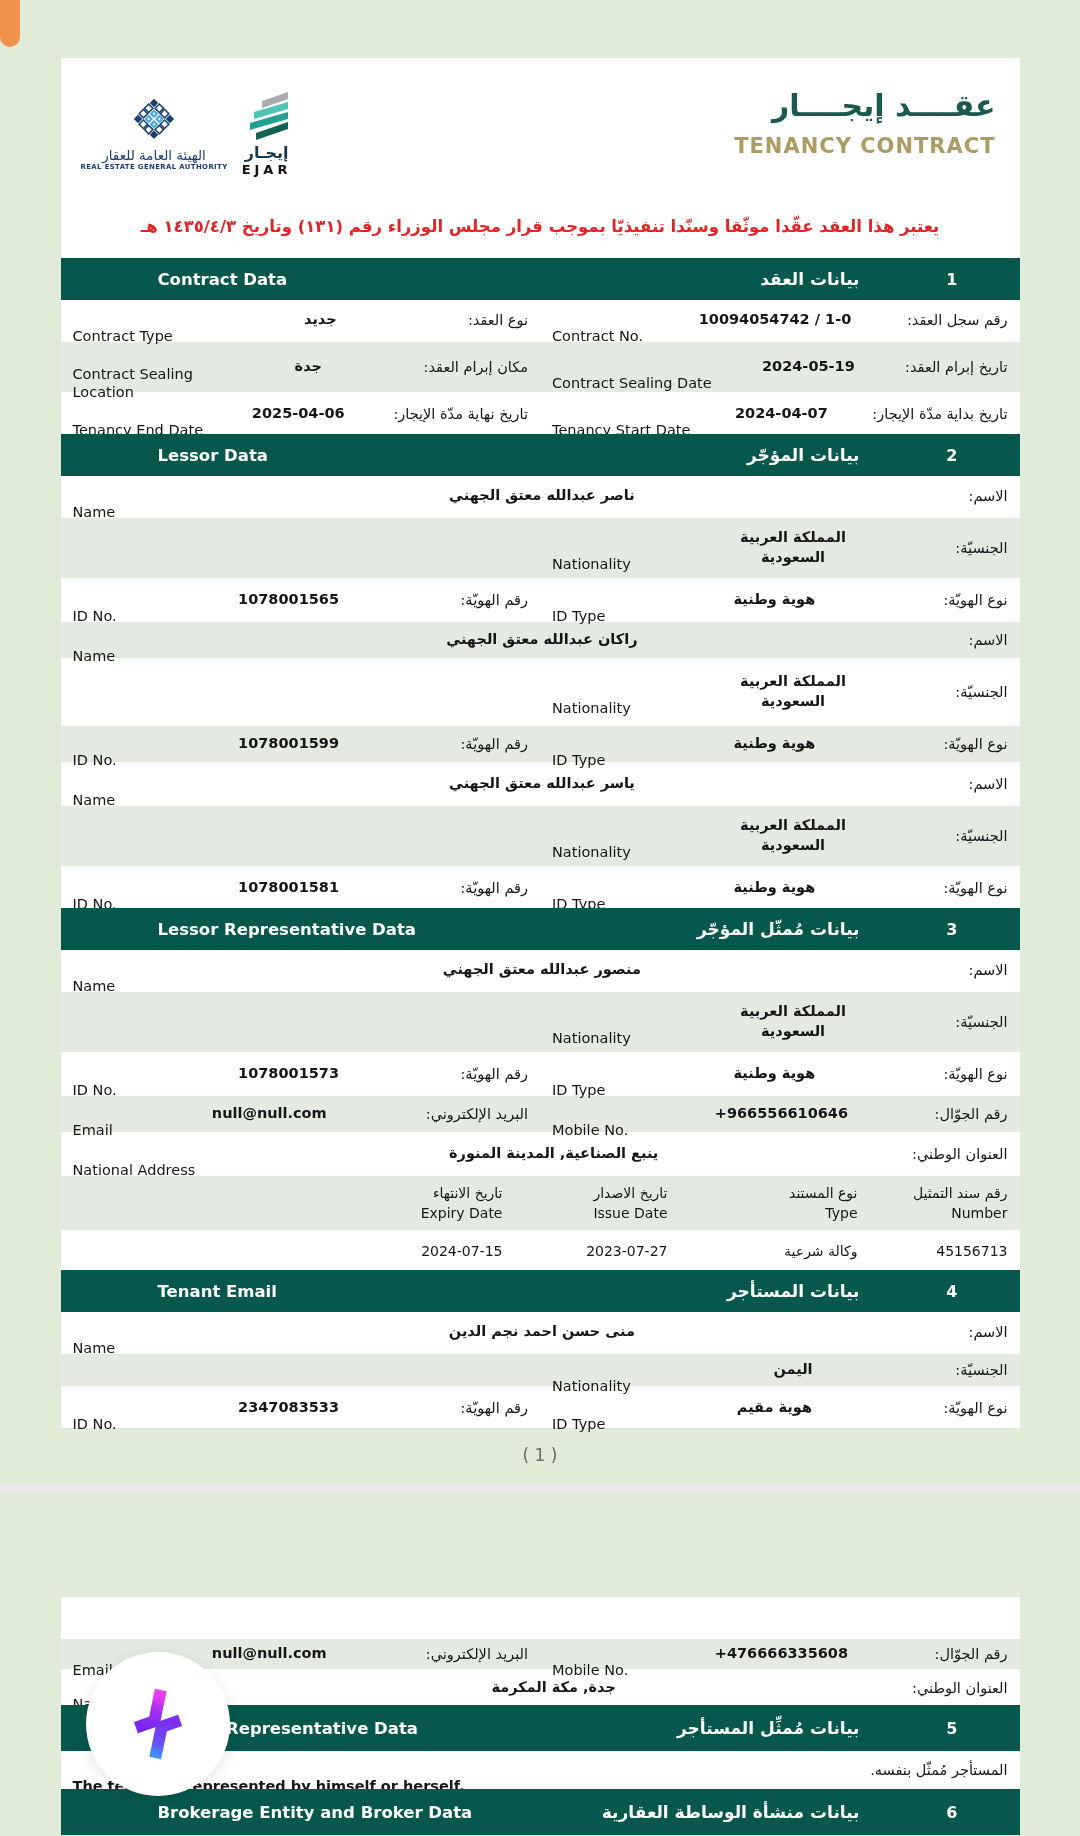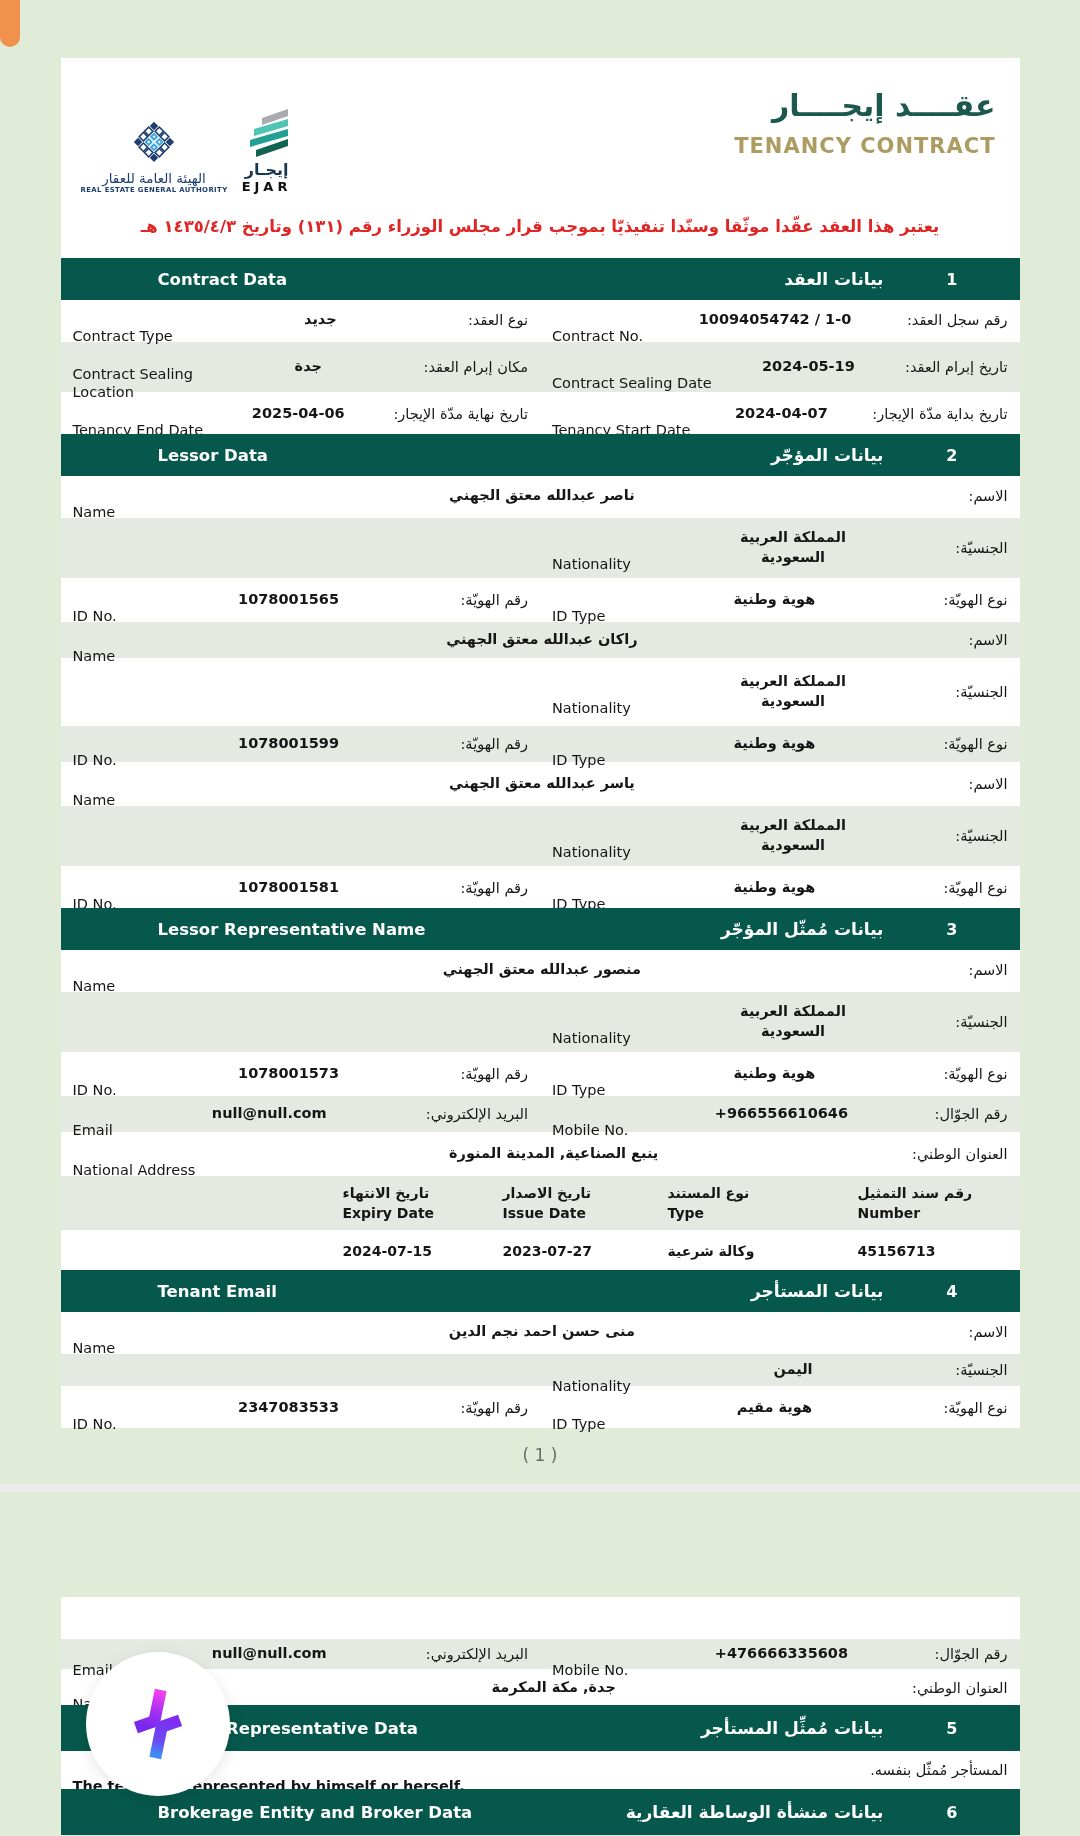--- a/index.html
+++ b/index.html
@@ -8,38 +8,38 @@
   .page{position:absolute;left:0;width:1080px;background:#e0ebd8;}
   #page1{top:0;height:1484px;}
   #page2{top:1492px;height:344px;overflow:hidden;}
   .doc{width:959px;margin:0 auto;background:#ffffff;direction:rtl;}
   #doc1{margin-top:58px;}
   #doc2{margin-top:105px;}
 
   
   .doc-header{display:flex;direction:ltr;justify-content:space-between;height:136px;
               padding:14px 24px 0 20px;box-sizing:border-box;}
-  .logos{display:flex;gap:14px;align-items:flex-end;}
+  .logos{display:flex;gap:14px;align-items:center;}
   .logo-col{display:flex;flex-direction:column;align-items:center;}
   .rega-ar{font-size:13.5px;color:#1d3f70;margin-top:4px;white-space:nowrap;}
   .rega-en{font-size:6.9px;color:#1d3f70;letter-spacing:.4px;font-weight:bold;white-space:nowrap;}
   .ejar-ar{font-size:16px;font-weight:bold;color:#15374f;margin-top:2px;}
   .ejar-en{font-size:13px;font-weight:bold;color:#111;letter-spacing:4px;}
   .title-block{text-align:right;padding-top:16px;}
   .title-ar{font-size:30px;font-weight:bold;color:#1b584e;line-height:1.2;}
   .title-en{font-size:21px;font-weight:bold;color:#ac9c62;letter-spacing:1px;margin-top:10px;}
   .disclaimer{height:64px;display:flex;align-items:center;justify-content:center;
               color:#e02525;font-weight:bold;font-size:16.5px;direction:rtl;}
 
   
   .sec-header{position:relative;height:42px;background:#07584c;color:#fff;}
   #page2 .sec-header{height:46px;}
   .sec-num{position:absolute;right:62px;top:50%;transform:translateY(-50%);
            font-size:16px;font-weight:bold;}
-  .sec-ar{position:absolute;right:136px;top:50%;transform:translateY(-50%);
+  .sec-ar{position:absolute;right:160px;top:50%;transform:translateY(-50%);
           font-size:17px;font-weight:bold;}
   .sec-en{position:absolute;left:97px;top:50%;transform:translateY(-50%);
           font-size:16.5px;font-weight:bold;direction:ltr;}
 
   
   .row{display:flex;direction:rtl;align-items:center;height:40px;background:#fff;
        font-size:14.5px;color:#161616;padding:0 0;}
   .row.gray{background:#e4eae1;box-shadow:inset 0 2px 0 #fff, inset 0 -2px 0 #fff;}
   .row.h34{height:34px;}.row.h36{height:36px;}.row.h38{height:38px;}
   .row.h54{height:54px;}.row.h64{height:64px;}
@@ -51,21 +51,21 @@
   .val .ltr{direction:ltr;unicode-bidi:isolate;}
   .row.full{padding:0 12px;gap:6px;}
 
   
   .trow{display:grid;direction:rtl;grid-template-columns:150px 190px 165px 160px 1fr;
         align-items:center;background:#fff;font-size:14px;color:#161616;
         padding:0 12px;box-sizing:border-box;}
   .trow.gray{background:#e4eae1;box-shadow:inset 0 2px 0 #fff, inset 0 -2px 0 #fff;}
   .trow.thead{height:58px;}
   .trow.tvals{height:38px;}
-  .tcol{text-align:left;line-height:1.45;font-weight:bold;}
+  .tcol{text-align:right;line-height:1.45;}
   .tcol .t-en{direction:ltr;}
 
   .page-number{text-align:center;color:#6b6b6b;font-size:17px;margin-top:17px;
                font-family:"DejaVu Sans", sans-serif;}
 
   
   #drawer-handle{position:absolute;left:0;top:0;width:20px;height:47px;background:#f0914d;
                  border-radius:0 0 10px 10px;z-index:30;}
   #spark-badge{position:absolute;left:86px;top:1652px;width:144px;height:144px;border-radius:50%;
                background:#fff;z-index:25;display:flex;align-items:center;justify-content:center;
@@ -250,21 +250,21 @@
           </div>
           <div class="half">
             <span class="lab-ar">رقم الهويّة:</span>
             <span class="val"><span class="ltr">1078001581</span></span>
             <span class="lab-en">ID No.</span>
           </div>
         </div>
         <div class="sec-header">
           <span class="sec-num">3</span>
           <span class="sec-ar">بيانات مُمثّل المؤجّر</span>
-          <span class="sec-en">Lessor Representative Name</span>
+          <span class="sec-en">Lessor Representative Data</span>
         </div>
         <div class="row full">
           <span class="lab-ar">الاسم:</span>
           <span class="val">منصور عبدالله معتق الجهني</span>
           <span class="lab-en">Name</span>
         </div>
         <div class="row gray h64">
           <div class="half">
             <span class="lab-ar">الجنسيّة:</span>
             <span class="val">المملكة العربية

